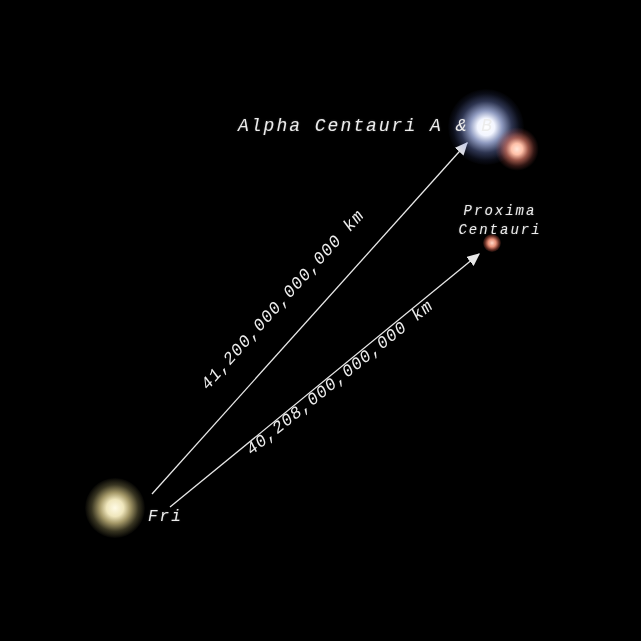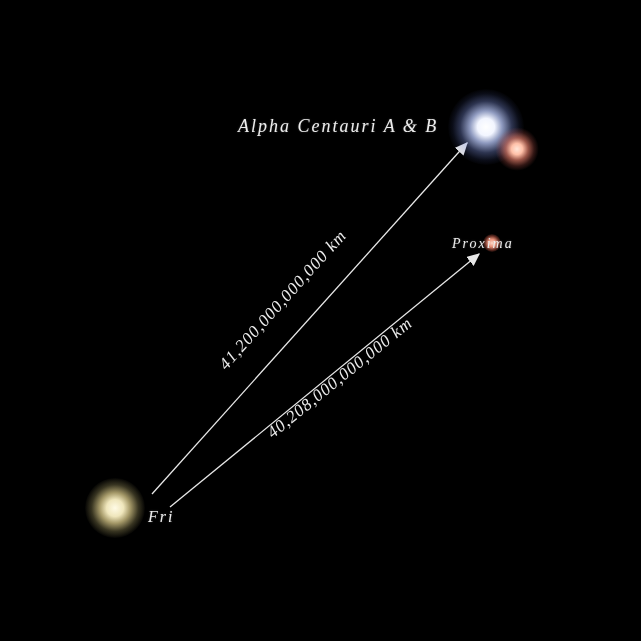--- a/index.html
+++ b/index.html
@@ -6,21 +6,21 @@
     margin: 0;
     padding: 0;
     background: #000;
   }
   .stage {
     position: relative;
     width: 592px;
     height: 641px;
     background: #000000;
     overflow: hidden;
-    font-family: Liberation Serif, serif;
+    font-family: Liberation Mono, monospace;
   }
   .arrows {
     position: absolute;
     left: 0;
     top: 0;
   }
   .label {
     position: absolute;
     color: #ececec;
     font-style: italic;
@@ -30,25 +30,24 @@
   .label-alpha {
     left: 238px;
     top: 116px;
     font-size: 18px;
     letter-spacing: 2px;
   }
   .label-proxima {
     left: 452px;
     top: 202px;
     width: 96px;
-    text-align: left;
+    text-align: center;
     font-size: 14px;
     letter-spacing: 2px;
     line-height: 19px;
-    margin-top: 32px;
   }
   .label-sun {
     left: 148px;
     top: 508px;
     font-size: 16px;
     letter-spacing: 2px;
   }
   .dist-label {
     position: absolute;
     color: #ececec;
@@ -134,20 +133,21 @@
 
   <div class="star star-alpha-a"></div>
   <div class="star star-alpha-b"></div>
   <div class="star star-proxima"></div>
   <div class="star star-sun"></div>
 
   <div class="label label-alpha">Alpha Centauri A &amp; B</div>
 
   <div class="label label-proxima">
     <div>Proxima</div>
+    <div>Centauri</div>
   </div>
 
   <div class="label label-sun">Fri</div>
 
   <div class="dist-label dist-alpha">41,200,000,000,000 km</div>
 
   <div class="dist-label dist-proxima">40,208,000,000,000 km</div>
 
 </div>
 

